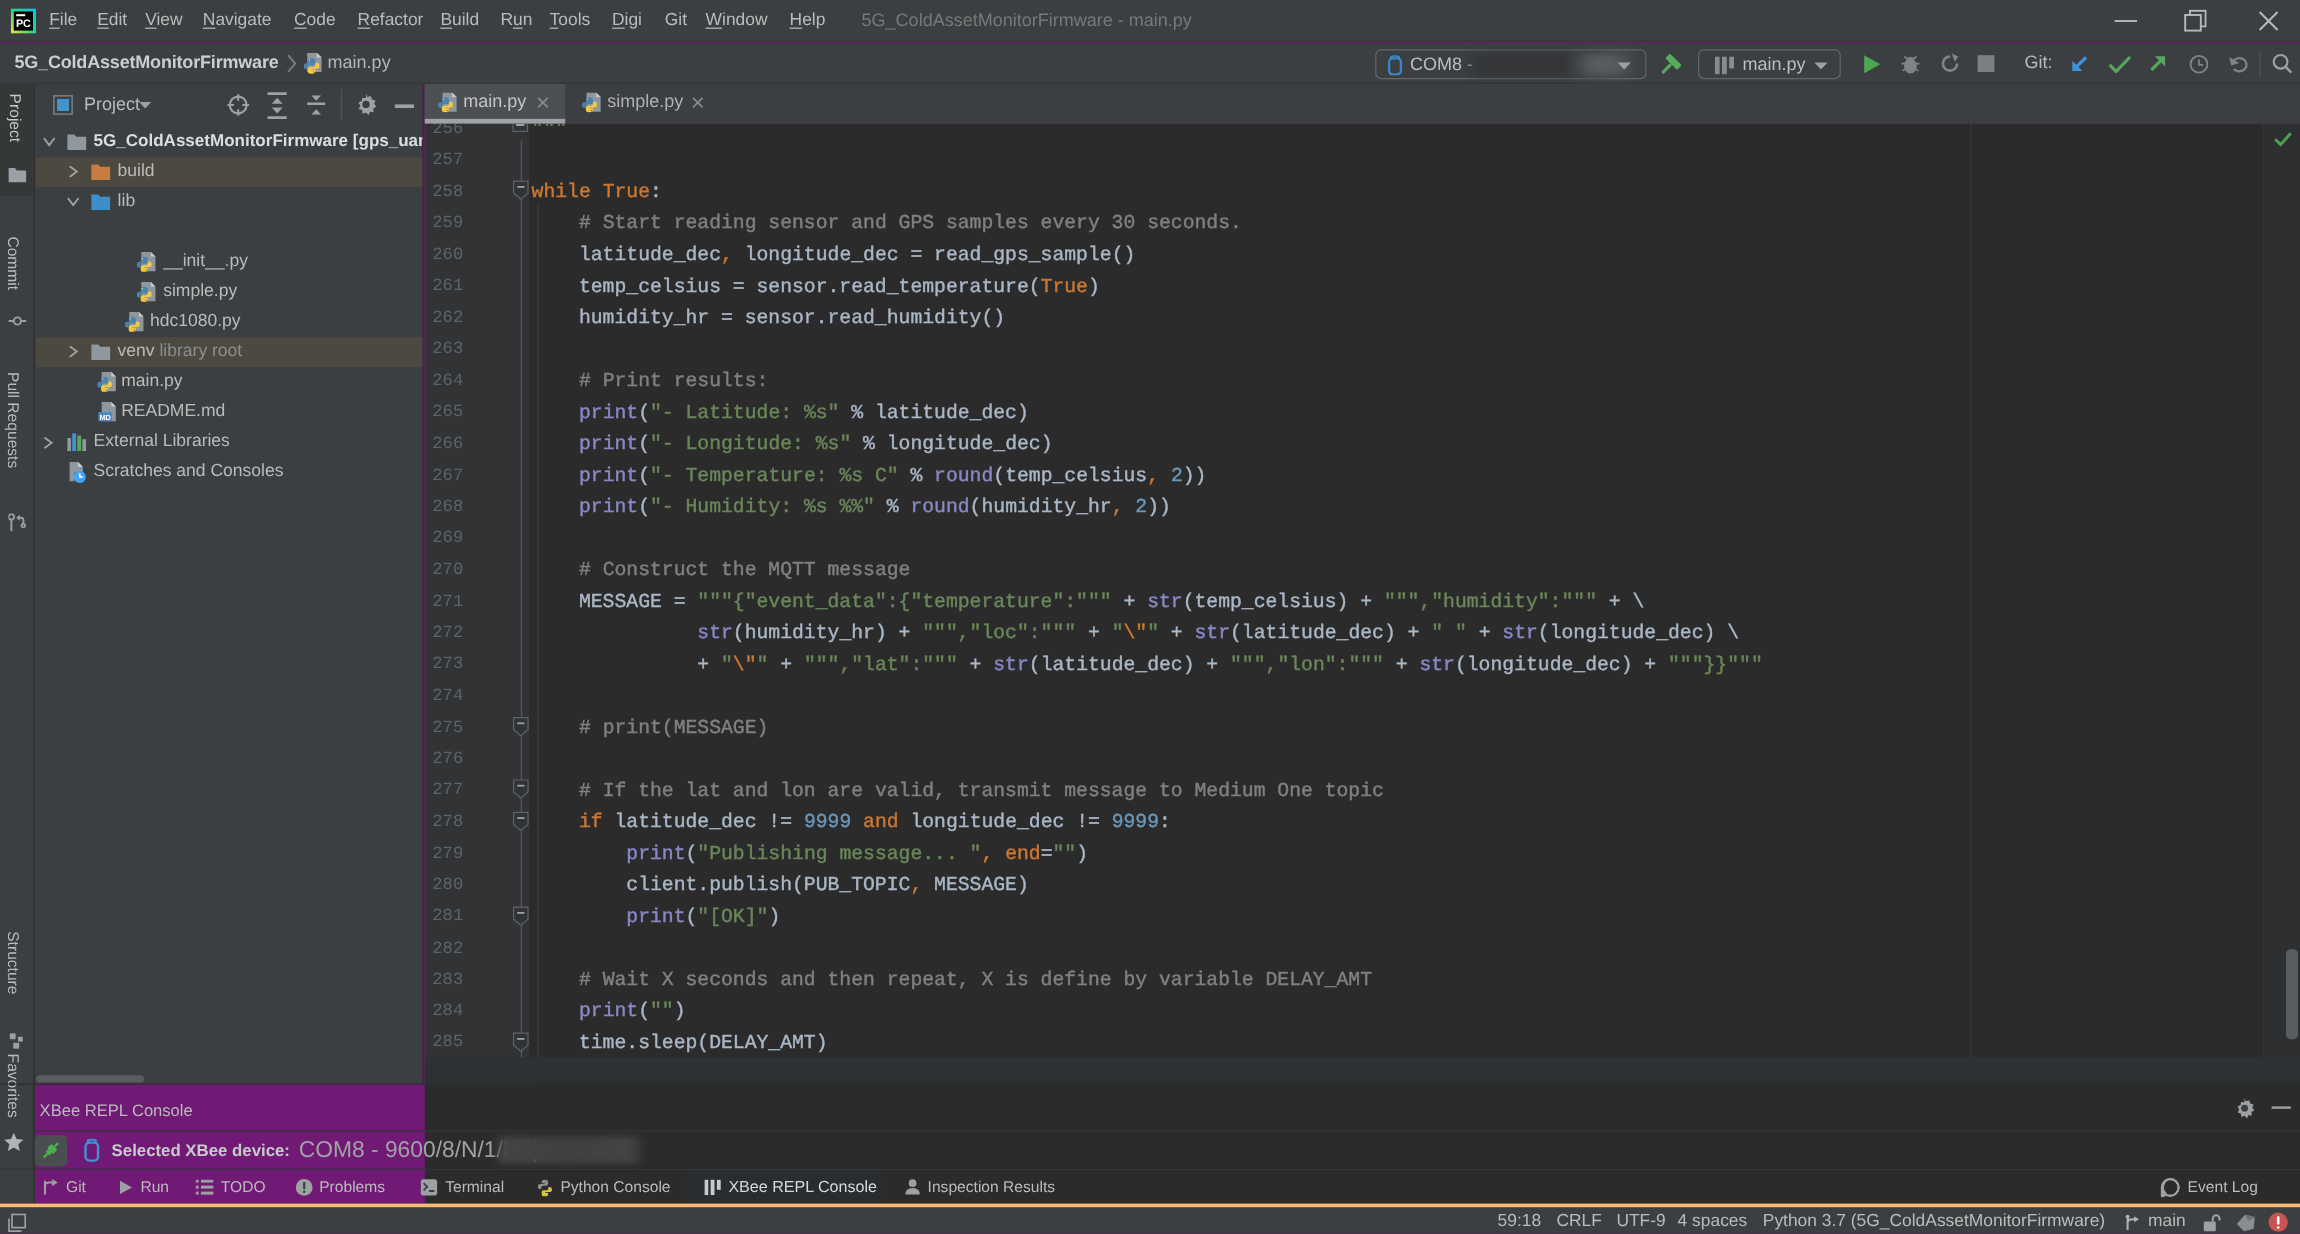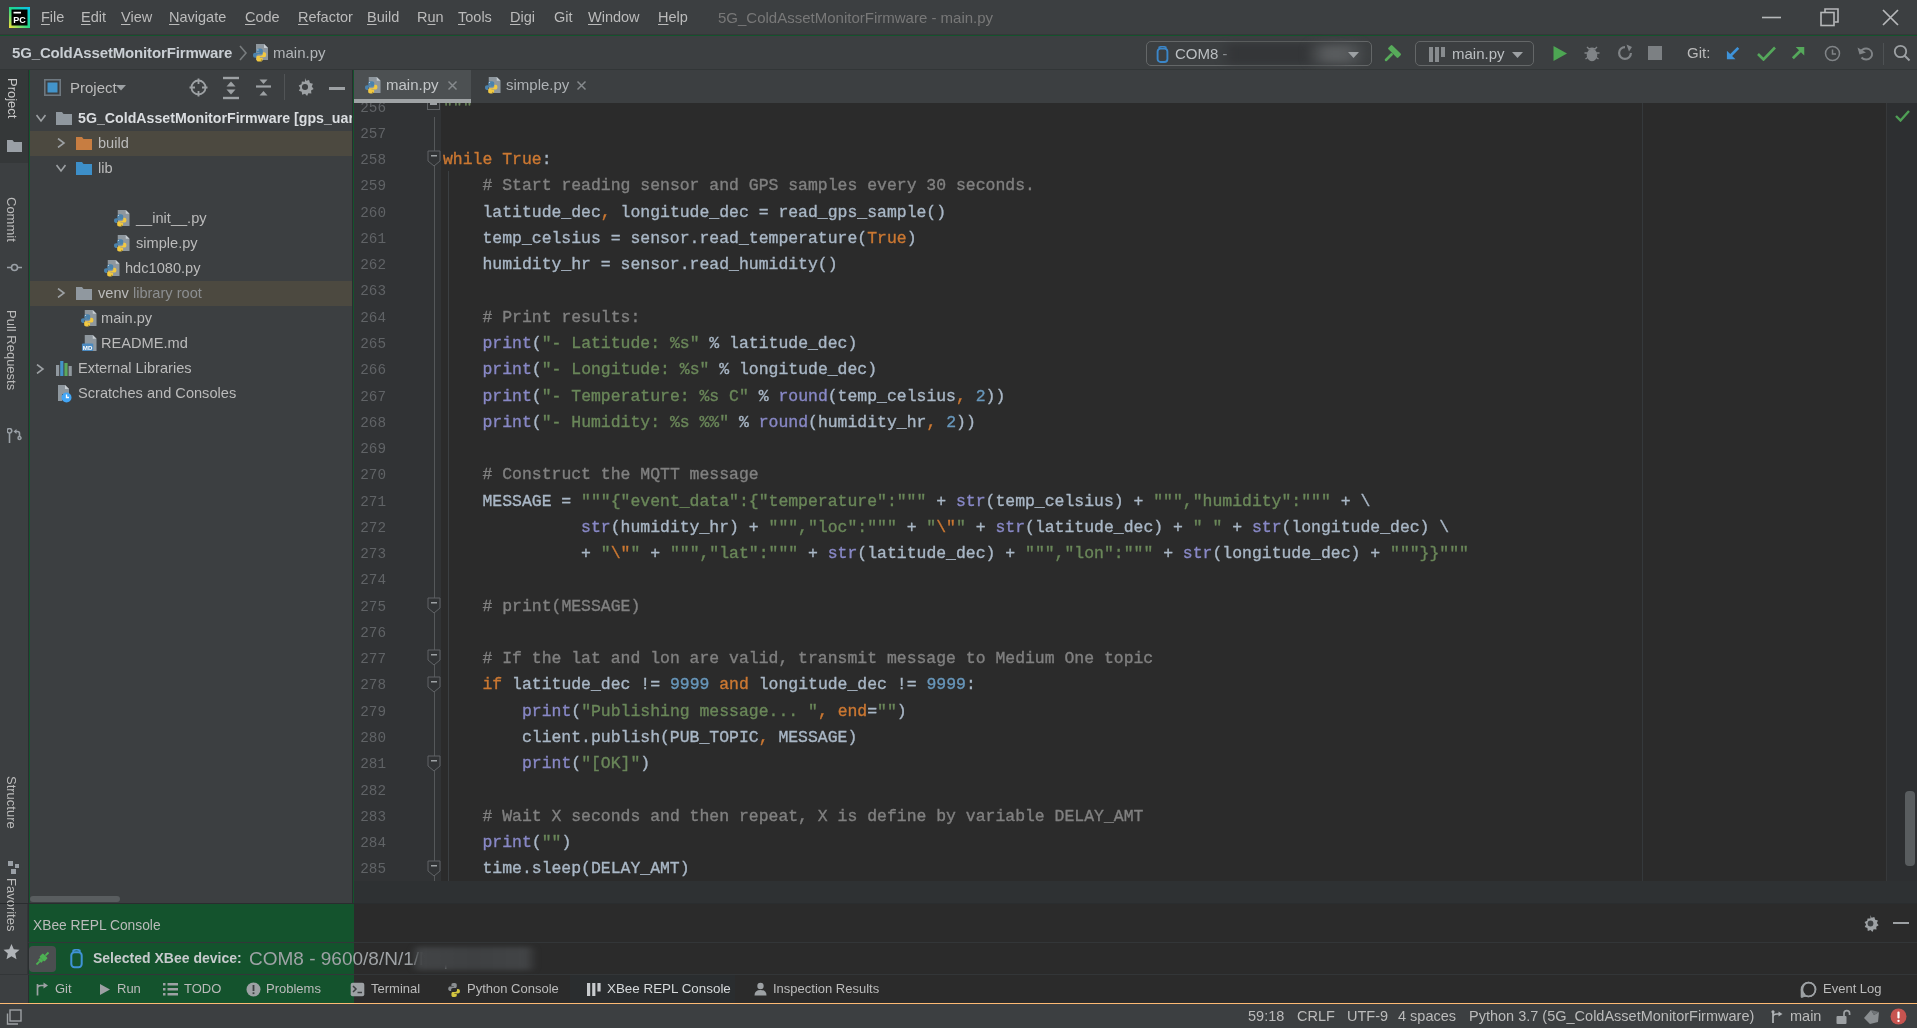--- a/index.html
+++ b/index.html
@@ -1,19 +1,19 @@
 <!DOCTYPE html>
 <html><head>
 <meta charset="utf-8">
 <style>
   * { margin:0; padding:0; box-sizing:border-box; }
   html,body { width:1917px; height:1028px; overflow:hidden; background:#3c3f41;
     font-family:"Liberation Sans", sans-serif; }
   .abs { position:absolute; }
-  #win { position:relative; width:1917px; height:1028px; background:#14532d; }
+  #win { position:relative; width:1917px; height:1028px; background:#701a75; }
 
   
   #menubar { position:absolute; left:0; top:0; width:1917px; height:35px;
     background:#3c3f41; border-bottom:1px solid #353839; }
   #menubar .mi { position:absolute; top:0; height:35px; line-height:35px;
     color:#bbbbbb; font-size:14.5px; }
   #menubar .mi u { text-decoration:underline; text-underline-offset:2px; }
   #title { position:absolute; top:0; height:35px; line-height:35px; left:718px;
     color:#787878; font-size:15px; }
 
@@ -46,21 +46,21 @@
   .k { color:#cc7832; } .s { color:#6a8759; } .c { color:#808080; }
   .n { color:#6897bb; } .b { color:#8888c6;margin-top:40px; } .o { color:#cc7832; }
   .shield { position:absolute; left:73px; width:14px; height:17px; }
 
   
   #console { position:absolute; left:0; top:903px; width:1917px; height:100px;
     background:transparent; border-top:1px solid #2a2d2f; }
 
   
   #status { position:absolute; left:0; top:1003px; width:1917px; height:25px;
-    background:#3c3f41; border-top:1px solid #fdba74; color:#bbbbbb; font-size:14.5px; }
+    background:#3c3f41; border-top:3px solid #fdba74; color:#bbbbbb; font-size:14.5px; }
   .st { position:absolute; top:0; height:25px; line-height:25px; }
 </style>
 </head>
 <body>
 <div id="win">
   <div id="menubar">
     <svg class="abs" style="left:9px;top:7px" width="21" height="21" viewBox="0 0 21 21">
       <defs>
           <linearGradient id="pcg" x1="0" y1="1" x2="1" y2="0">
         <stop offset="0" stop-color="#f7e139"></stop>

